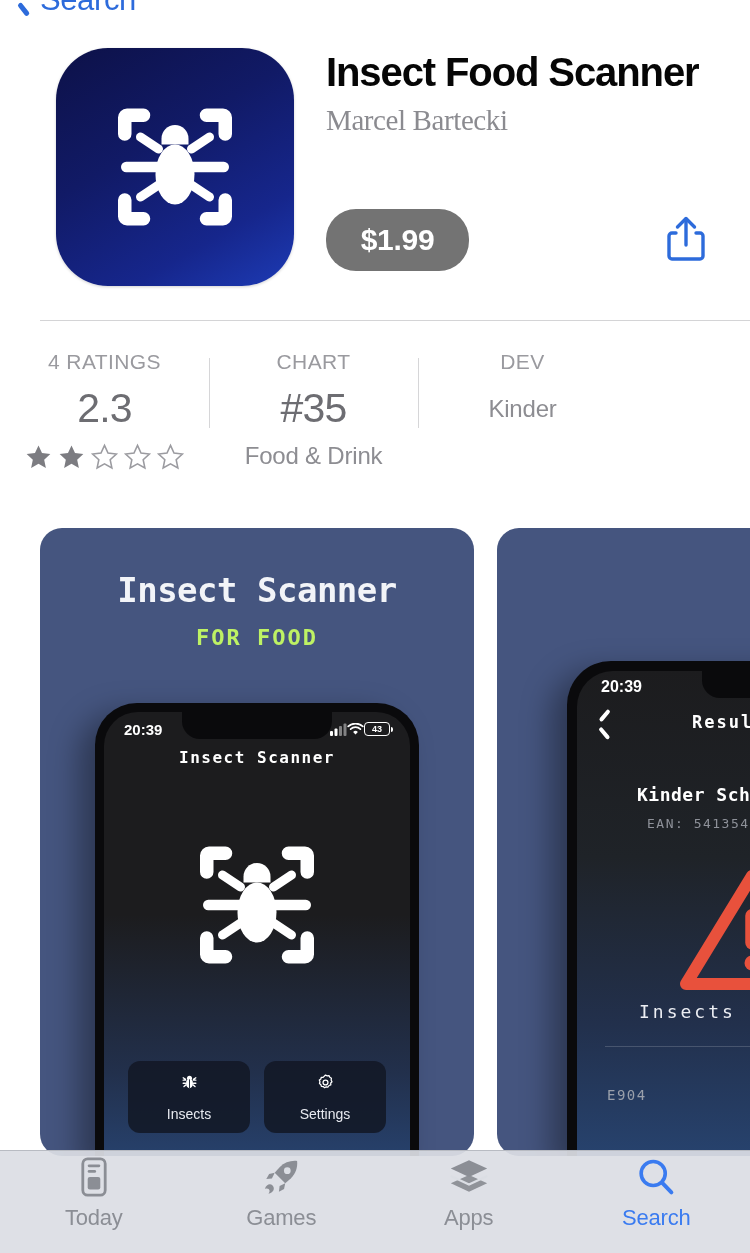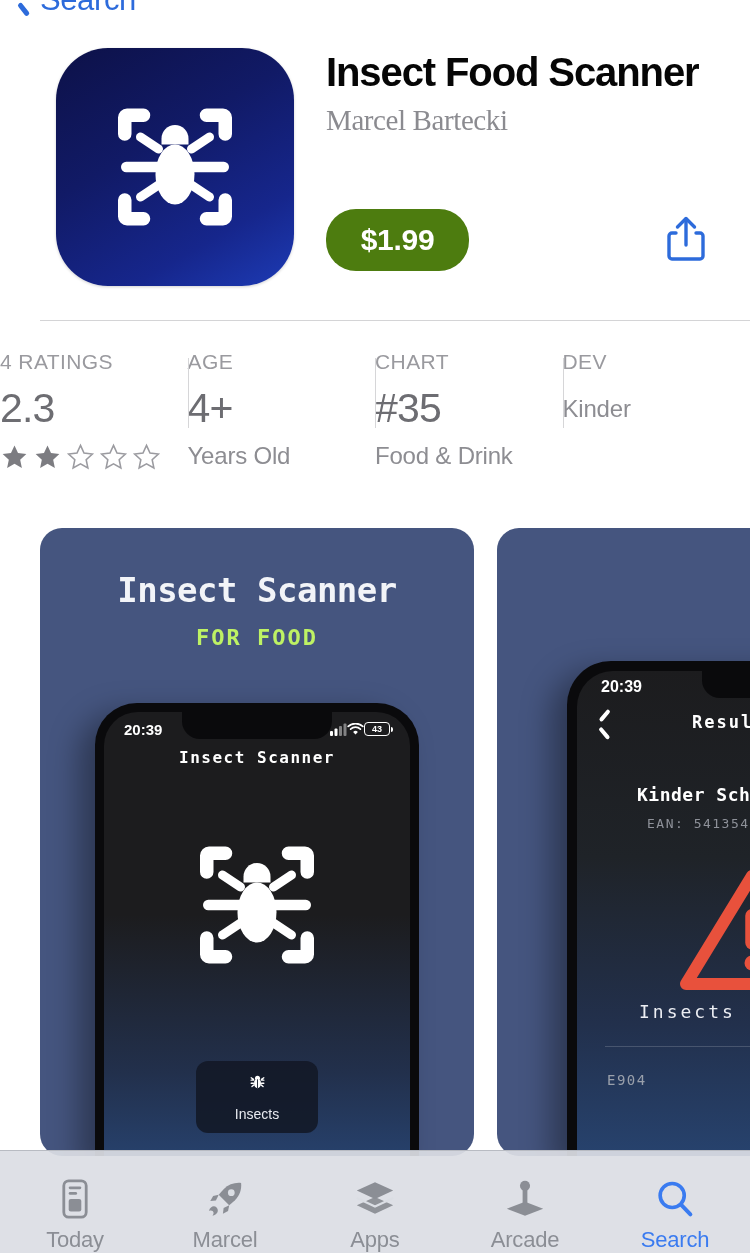--- a/index.html
+++ b/index.html
@@ -55,21 +55,21 @@
   }
   .app-dev {
     font-size: 29px; color: #8b8b90; letter-spacing: -0.4px;
     margin-top: 11px; white-space: nowrap; font-family: Liberation Serif, serif;
   }
 
   .action-row {
     display: flex; align-items: center; margin-top: 72px;
   }
   .price-button {
-    background: #4d7c0f; color: #ffffff;
+    background: #737373; color: #ffffff;
     font-size: 30px; font-weight: bold; letter-spacing: -0.3px;
     border: none; border-radius: 30px;
     padding: 14px 0; width: 143px; text-align: center;
     cursor: pointer;
   }
   .share-button {
     margin-left: 193px; width: 48px; height: 54px;
     background: none; border: none; cursor: pointer;
     display: flex; align-items: center; justify-content: center;
   }
@@ -80,21 +80,21 @@
     width: 710px; height: 1px; background: #d4d4d6;
   }
 
   
   .stats {
     position: absolute; top: 336px; left: 0; width: 750px; height: 155px;
     display: flex; align-items: flex-start;
   }
   .stat-cell {
     position: relative;
-    display: flex; flex-direction: column; 
+    display: flex; flex-direction: column; align-items: center;
     padding-top: 14px;
     width: 209px;
   }
   .stat-cell + .stat-cell::before {
     content: ""; position: absolute; left: 0; top: 22px;
     width: 1px; height: 70px; background: #d6d6d8;
   }
   .stat-label {
     font-size: 21px; color: #9a9a9f; letter-spacing: 0.4px;
     text-transform: uppercase; white-space: nowrap;
@@ -247,36 +247,36 @@
   .p2-found {
     position: absolute; top: 330px; left: 62px;
     color: #eceef3; font-family: "DejaVu Sans Mono", monospace;
     font-size: 18px; letter-spacing: 3px; white-space: nowrap;
   }
   .p2-rule {
     position: absolute; top: 375px; left: 28px; width: 380px; height: 1px;
     background: rgba(255,255,255,0.17);
   }
   .p2-ecode {
-    position: absolute; top: 401px; left: 30px;
+    position: absolute; top: 416px; left: 30px;
     color: #9aa0ab; font-family: "DejaVu Sans Mono", monospace;
     font-size: 14px; letter-spacing: 1.5px;
   }
 
   
   .tabbar {
     position: absolute; left: 0; bottom: 0; width: 750px; height: 103px;
     background: rgba(219,222,228,0.93);
     border-top: 1px solid #b8bbc2;
     display: flex; align-items: flex-start;
   }
   .tab {
     flex: 1; display: flex; flex-direction: column;
     align-items: center; justify-content: flex-end;
-    padding-top: 26px; cursor: pointer;
+    padding-top: 4px; cursor: pointer;
   }
   .tab-icon { height: 44px; display: flex; align-items: center; justify-content: center; }
   .tab-label {
     font-size: 22px; color: #8b8e95; margin-top: 6px; letter-spacing: -0.2px;
   }
   .tab.active .tab-label { color: #3a7bf0; }
 </style>
 </head>
 <body>
 
@@ -351,25 +351,20 @@
           </svg>
         <svg width="29" height="29" viewBox="0 0 24 24">
             <path d="M12 2l2.9 6.3 6.9.8-5.1 4.7 1.4 6.8L12 17.2 5.9 20.6l1.4-6.8L2.2 9.1l6.9-.8z" fill="none" stroke="#9b9ba0" stroke-width="1.3"></path>
           </svg>
         <svg width="29" height="29" viewBox="0 0 24 24">
             <path d="M12 2l2.9 6.3 6.9.8-5.1 4.7 1.4 6.8L12 17.2 5.9 20.6l1.4-6.8L2.2 9.1l6.9-.8z" fill="none" stroke="#9b9ba0" stroke-width="1.3"></path>
           </svg>
       </div>
     </div>
 
-    <div class="stat-cell">
-      <div class="stat-label">AGE</div>
-      <div class="stat-value">4+</div>
-      <div class="stat-sub">Years Old</div>
-    </div>
 
     <div class="stat-cell">
       <div class="stat-label">CHART</div>
       <div class="stat-value">#35</div>
       <div class="stat-sub">Food &amp; Drink</div>
     </div>
 
     <div class="stat-cell">
       <div class="stat-label">DEV</div>
       <div class="stat-value"></div>
@@ -430,20 +425,29 @@
                   <g stroke="#fff" stroke-width="1.7" stroke-linecap="round" fill="none">
                     <path d="M4 9 h3M4 13 h3M5 17 l2.5-2M4 6 l3 2M17 9 h3M17 13 h3M19 17 l-2.5-2M20 6 l-3 2"></path>
                   </g>
                   <ellipse cx="12" cy="13" rx="4.4" ry="6.2" fill="#fff"></ellipse>
                   <path d="M12 3.4a3.2 3.2 0 0 1 3.2 3.2v1.2H8.8V6.6A3.2 3.2 0 0 1 12 3.4z" fill="#fff"></path>
                   <path d="M12 8 v11" stroke="#1c2533" stroke-width="1.2"></path>
                 </svg>
               </span>
               <span class="pbtn-label">Insects</span>
             </div>
+            <div class="pbtn">
+              <span>
+                <svg width="19" height="19" viewBox="0 0 24 24" aria-hidden="true">
+                  <path d="M12 2.6l2.1 1.1 2.3-.4 1.1 2.1 2 1.2-.4 2.3 1.1 2.1-1.6 1.7.1 2.3-2.2.8-1.3 1.9-2.3-.3-2 1.2-1.8-1.5-2.3-.2-.6-2.2-1.8-1.4.6-2.2-.8-2.2 1.9-1.3.6-2.2 2.3.1z" fill="none" stroke="#fff" stroke-width="1.6" stroke-linejoin="round"></path>
+                  <circle cx="12" cy="12" r="3.1" fill="none" stroke="#fff" stroke-width="1.6"></circle>
+                </svg>
+              </span>
+              <span class="pbtn-label">Settings</span>
+            </div>
           </div>
         </div>
       </div>
     </div>
 
     <div class="shot">
       <div class="phone2">
         <div class="phone2-screen">
           <div class="notch"></div>
           <div class="p2-status">20:39</div>
@@ -483,44 +487,34 @@
     <div class="tab">
       <span class="tab-icon">
         <svg width="42" height="42" viewBox="0 0 30 30" aria-hidden="true">
           <path d="M26.5 3.5c-4.5-.5-9 1-12.5 4.5L10.5 12l7.5 7.5 4-3.5c3.5-3.5 5-8 4.5-12.5z" fill="#8b8e95"></path>
           <circle cx="19.5" cy="10.5" r="2.4" fill="#dbdee4"></circle>
           <path d="M10.5 12 L6.5 12.8 4.5 16.5 8.5 16z" fill="#8b8e95"></path>
           <path d="M18 19.5 L17.2 23.5 13.5 25.5 14 21.5z" fill="#8b8e95"></path>
           <path d="M9 21c-1.6-1.6-4.5-1-5.5 2.5 3.5-1 4.1 1.9 2.5 3.5 3.5-1 5-3.5 3-6z" fill="#8b8e95"></path>
         </svg>
       </span>
-      <span class="tab-label">Marcel</span>
+      <span class="tab-label">Games</span>
     </div>
 
     <div class="tab">
       <span class="tab-icon">
         <svg width="42" height="40" viewBox="0 0 30 28" aria-hidden="true">
           <path d="M15 2 L28 8 L15 14 L2 8z" fill="#8b8e95"></path>
           <path d="M15 12.5 L28 18.5 L15 24.5 L2 18.5z" fill="#8b8e95" opacity=".95"></path>
           <path d="M2 13.3 L15 19.3 L28 13.3" fill="none" stroke="#dbdee4" stroke-width="1.6"></path>
         </svg>
       </span>
       <span class="tab-label">Apps</span>
     </div>
 
-    <div class="tab">
-      <span class="tab-icon">
-        <svg width="42" height="42" viewBox="0 0 30 30" aria-hidden="true">
-          <path d="M15 17 L28 22 L15 27 L2 22z" fill="#8b8e95"></path>
-          <rect x="13.3" y="7" width="3.4" height="12" rx="1.7" fill="#8b8e95"></rect>
-          <circle cx="15" cy="5.5" r="3.6" fill="#8b8e95"></circle>
-        </svg>
-      </span>
-      <span class="tab-label">Arcade</span>
-    </div>
 
     <div class="tab active">
       <span class="tab-icon">
         <svg width="42" height="42" viewBox="0 0 30 30" aria-hidden="true">
           <circle cx="13" cy="12.5" r="8.6" fill="none" stroke="#3a7bf0" stroke-width="2.6"></circle>
           <path d="M19.3 19 L26 26" stroke="#3a7bf0" stroke-width="2.8" stroke-linecap="round"></path>
         </svg>
       </span>
       <span class="tab-label">Search</span>
     </div>

